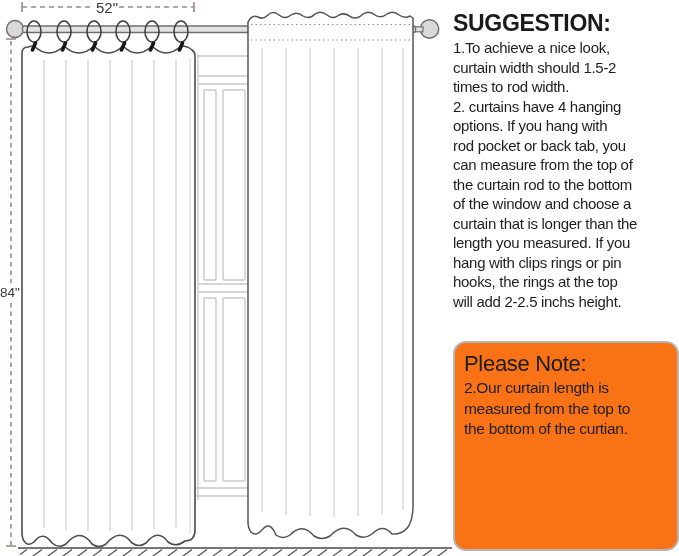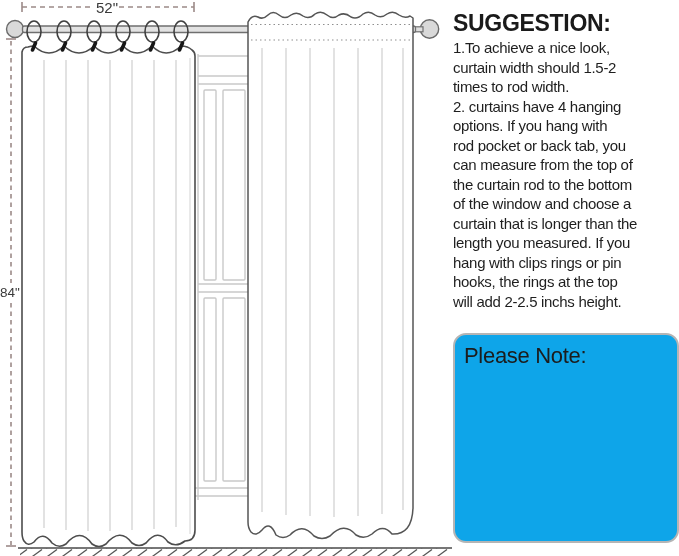--- a/index.html
+++ b/index.html
@@ -5,22 +5,22 @@
   html,body{margin:0;padding:0;background:#fff;}
   .stage{
     position:relative;width:679px;height:556px;background:#ffffff;overflow:hidden;
     font-family:"Liberation Sans", sans-serif;color:#1c1c1c;
   }
   .diagram{position:absolute;left:0;top:0;width:455px;height:556px;}
   .text-col{position:absolute;left:453px;top:8px;width:226px;}
   .sec-title{font-size:23px;line-height:30px;letter-spacing:-0.3px;color:#1a1a1a;font-weight:bold;}
   .body-text{font-size:15px;line-height:19.5px;letter-spacing:-0.3px;white-space:pre-line;color:#1e1e1e;}
   .note-box{
-    margin-top:22px;border:2px solid #b5b5b5;border-radius:13px;
-    padding:6px 6px 8px 9px;height:192px;overflow:hidden;background:#0ea5e9;
+    margin-top:30px;border:2px solid #b5b5b5;border-radius:13px;
+    padding:6px 6px 8px 9px;height:192px;overflow:hidden;background:#f97316;
   }
   .note-title{font-size:22px;line-height:29px;letter-spacing:-0.3px;}
   .note-box .body-text{font-size:15.5px;line-height:20.5px;}
   svg text{font-family:"Liberation Sans", sans-serif;}
 </style>
 </head>
 <body>
 
 <div class="stage">
 
@@ -153,16 +153,19 @@
 the curtain rod to the bottom
 of the window and choose a
 curtain that is longer than the
 length you measured. If you
 hang with clips rings or pin
 hooks, the rings at the top
 will add 2-2.5 inchs height.</div>
 
     <div class="note-box">
       <div class="note-title">Please Note:</div>
+      <div class="body-text">2.Our curtain length is
+measured from the top to
+the bottom of the curtian.</div>
     </div>
   </div>
 
 </div>
 
 </body></html>

